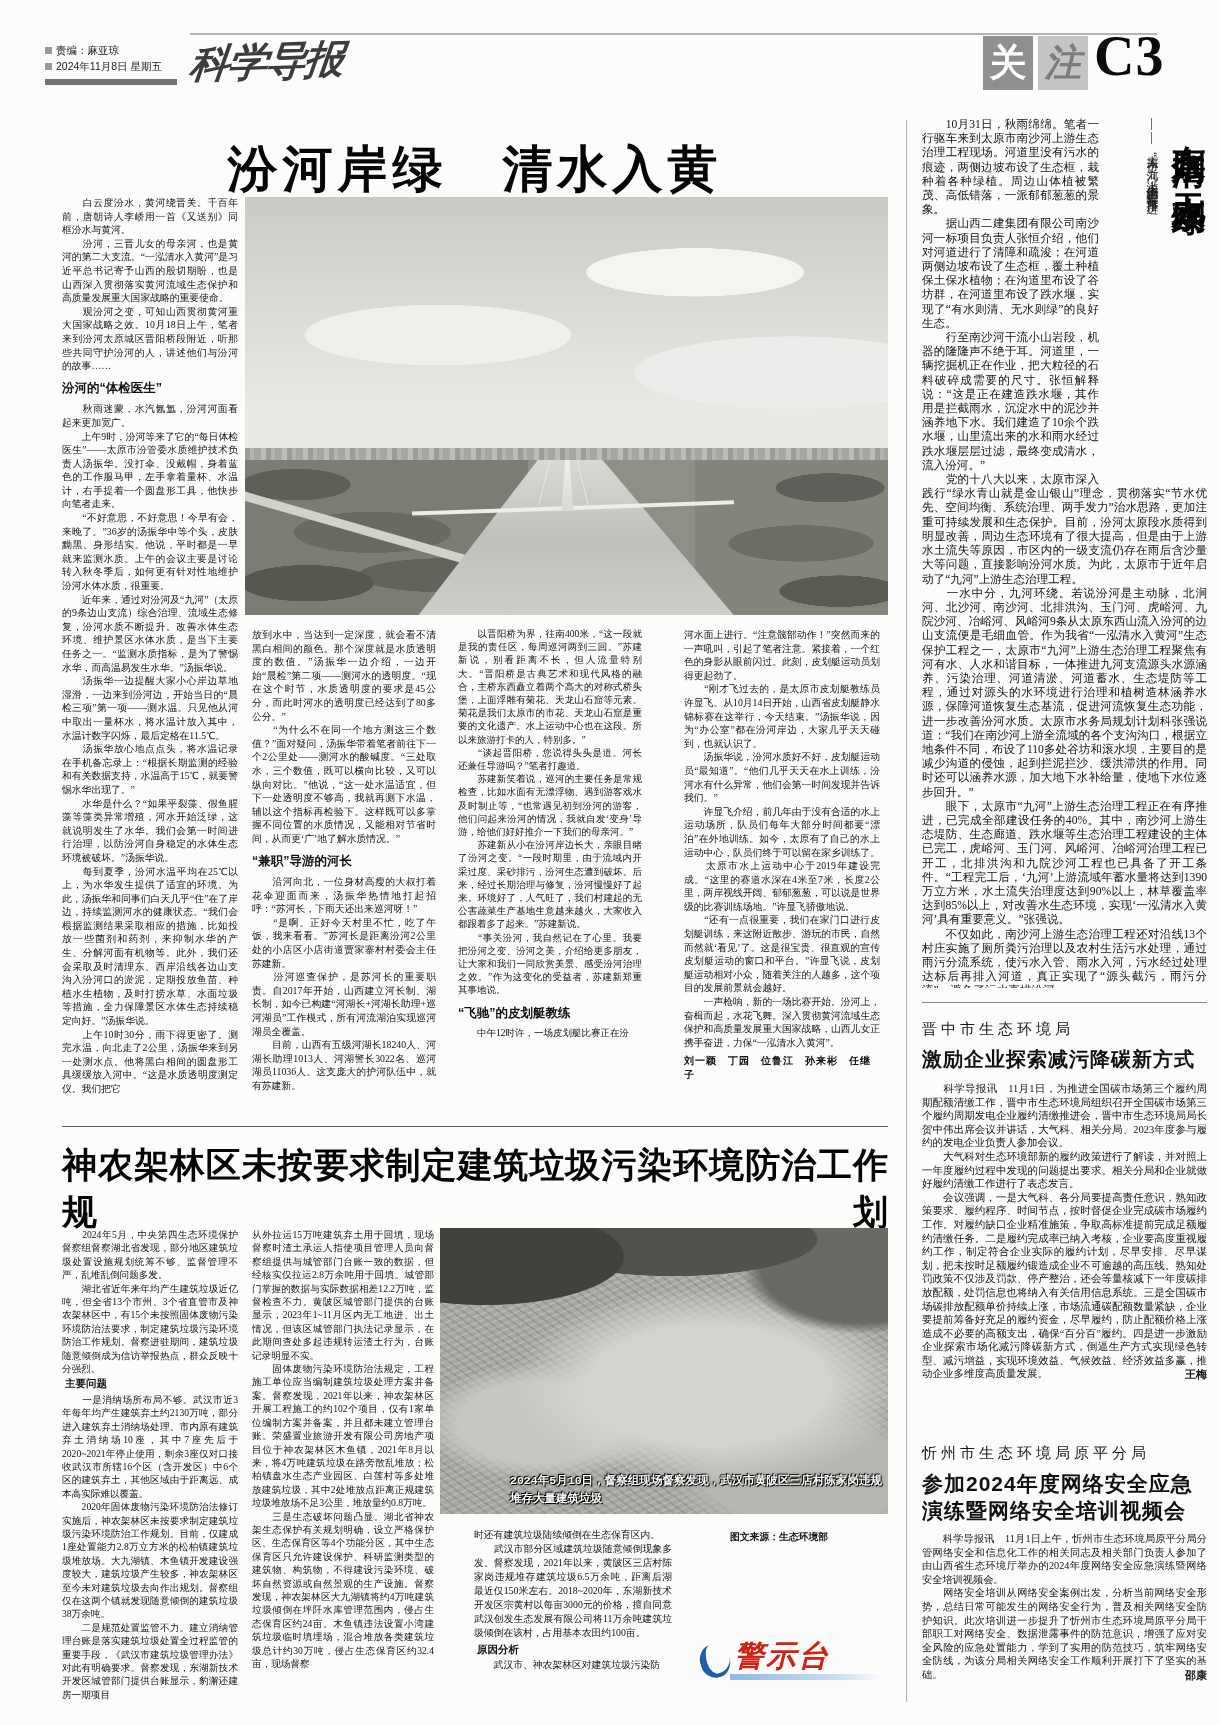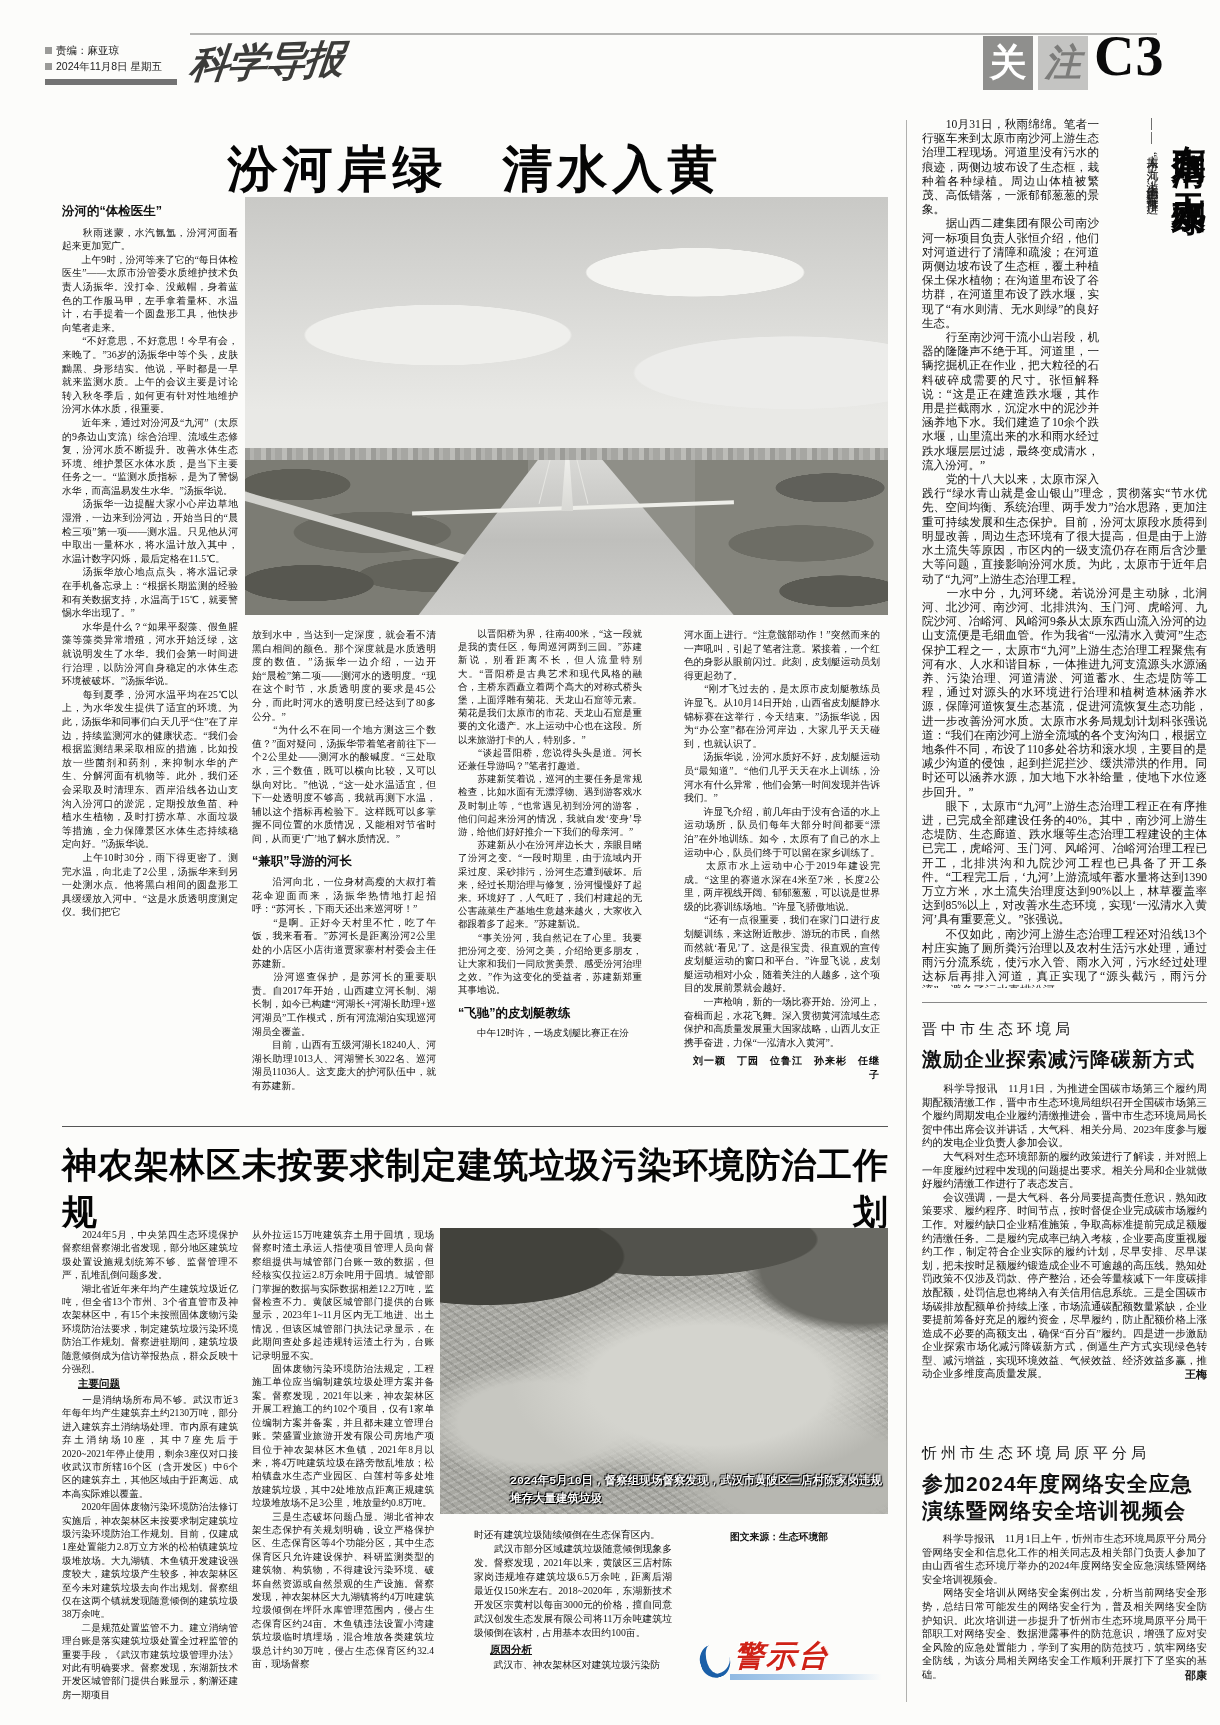--- a/index.html
+++ b/index.html
@@ -31,21 +31,21 @@
   .r-rule  { left:922px; top:1002px; width:285px; height:1px; background:#888; }
   
   .m-head { left:62px; top:108px; width:826px; text-align:center; font-size:50px; font-weight:900;
             letter-spacing:5px; font-family:"Liberation Sans",sans-serif; color:#050505;margin-top:28px; }
   .col { overflow:hidden; font-size:9.8px; line-height:13.6px; }
   .m-col1 { left:62px;  top:196px; width:176px; height:912px; }
   .m-col2 { left:252px; top:628px; width:184px; height:478px; }
   .m-col3 { left:458px; top:628px; width:184px; height:478px; font-size:9.5px; line-height:13.2px; }
   .m-col4 { left:684px; top:628px; width:196px; height:478px; }
   .subhead { font-weight:bold; font-size:12.5px; margin:9px 0 7px 0; font-family:"Liberation Sans",sans-serif; }
-  .m-byline { font-weight:bold; text-align:right; margin-top:5px; font-size:10px; letter-spacing:1px;
+  .m-byline { font-weight:bold; text-align:left; margin-top:5px; font-size:10px; letter-spacing:1px;
               font-family:"Liberation Sans",sans-serif; }
   
   .photo1 { left:245px; top:197px; width:643px; height:418px; overflow:hidden; background:#d8d8d5; }
   .p1-sky { position:absolute; left:0; top:0; width:100%; height:60%;
      background:
        radial-gradient(ellipse 180px 40px at 70% 30%, #f4f4f1 60%, transparent 61%),
        radial-gradient(ellipse 220px 50px at 30% 55%, #efefec 60%, transparent 61%),
        radial-gradient(ellipse 260px 60px at 85% 70%, #ececea 60%, transparent 61%),
        linear-gradient(#c9c9c6, #e9e9e6 85%); }
   .p1-city { position:absolute; left:0; top:56%; width:100%; height:7%;
@@ -89,21 +89,21 @@
              font-family:"Liberation Sans",sans-serif; }
   .r2-body { font-size:10.5px; line-height:13.6px; }
   .r3-body { font-size:10.2px; line-height:13.6px; }
   
   .bl-head { left:62px; top:1142px; width:826px; font-size:35px; font-weight:900; letter-spacing:0;
              font-family:"Liberation Serif",serif; text-align:justify; text-align-last:justify; color:#050505; }
   .bl-col1 { left:62px;  top:1228px; width:176px; height:476px; font-size:9.6px; line-height:13.4px; }
   .bl-col2 { left:252px; top:1228px; width:182px; height:476px; font-size:9.6px; line-height:13.4px; }
   .bl-col3 { left:474px; top:1528px; width:198px; height:178px; font-size:9.8px; line-height:14px; }
   .bl-col4 { left:688px; top:1528px; width:200px; height:100px; font-size:9.8px; line-height:14px; }
-  .bl-sub { font-weight:bold; font-size:10.5px; margin:2px 16px; font-family:"Liberation Sans",sans-serif;text-decoration:underline; }
+  .bl-sub { font-weight:bold; font-size:10.5px; margin:2px 3px; font-family:"Liberation Sans",sans-serif; }
   .src { font-weight:bold; font-family:"Liberation Sans",sans-serif; margin-top:2px;margin-left:42px; }
   
   .photo2 { left:440px; top:1228px; width:448px; height:286px; overflow:hidden; background-color:#a8a8a2;
      background-image:
        radial-gradient(ellipse 230px 80px at 10% 10%, #42423c 60%, transparent 61%),
        radial-gradient(ellipse 260px 66px at 52% 4%,  #52524c 55%, transparent 56%),
        radial-gradient(ellipse 200px 110px at 94% 14%, #6a6a64 50%, transparent 60%),
        radial-gradient(ellipse 300px 150px at 60% 55%, #d4d4ce 40%, transparent 66%),
        radial-gradient(ellipse 200px 100px at 22% 68%, #c7c7c1 40%, transparent 60%),
        radial-gradient(ellipse 240px 120px at 82% 86%, #b7b7b1 40%, transparent 60%),
@@ -148,20 +148,23 @@
     <div class="p1-river"></div>
     <div class="p1-deck"></div>
     <div class="p1-tower"></div>
     <div class="p1-cable" style="left:47%; transform:rotate(14deg);"></div>
     <div class="p1-cable" style="left:52%; transform:rotate(-14deg);"></div>
     <div class="p1-city"></div>
     <div class="p1-sky"></div>
   </div>
 
   <div class="abs col m-col1">
+    <div class="paras">　　白云度汾水，黄河绕晋关。千百年前，唐朝诗人李峤用一首《又送别》同框汾水与黄河。
+　　汾河，三晋儿女的母亲河，也是黄河的第二大支流。“一泓清水入黄河”是习近平总书记寄予山西的殷切期盼，也是山西深入贯彻落实黄河流域生态保护和高质量发展重大国家战略的重要使命。
+　　观汾河之变，可知山西贯彻黄河重大国家战略之效。10月18日上午，笔者来到汾河太原城区晋阳桥段附近，听那些共同守护汾河的人，讲述他们与汾河的故事……</div>
     <div class="subhead">汾河的“体检医生”</div>
     <div class="paras">　　秋雨迷蒙，水汽氤氲，汾河河面看起来更加宽广。
 　　上午9时，汾河等来了它的“每日体检医生”——太原市汾管委水质维护技术负责人汤振华。没打伞、没戴帽，身着蓝色的工作服马甲，左手拿着量杯、水温计，右手提着一个圆盘形工具，他快步向笔者走来。
 　　“不好意思，不好意思！今早有会，来晚了。”36岁的汤振华中等个头，皮肤黝黑、身形结实。他说，平时都是一早就来监测水质。上午的会议主要是讨论转入秋冬季后，如何更有针对性地维护汾河水体水质，很重要。
 　　近年来，通过对汾河及“九河”（太原的9条边山支流）综合治理、流域生态修复，汾河水质不断提升。改善水体生态环境、维护景区水体水质，是当下主要任务之一。“监测水质指标，是为了警惕水华，而高温易发生水华。”汤振华说。
 　　汤振华一边提醒大家小心岸边草地湿滑，一边来到汾河边，开始当日的“晨检三项”第一项——测水温。只见他从河中取出一量杯水，将水温计放入其中，水温计数字闪烁，最后定格在11.5℃。
 　　汤振华放心地点点头，将水温记录在手机备忘录上：“根据长期监测的经验和有关数据支持，水温高于15℃，就要警惕水华出现了。”
 　　水华是什么？“如果平裂藻、假鱼腥藻等藻类异常增殖，河水开始泛绿，这就说明发生了水华。我们会第一时间进行治理，以防汾河自身稳定的水体生态环境被破坏。”汤振华说。
 　　每到夏季，汾河水温平均在25℃以上，为水华发生提供了适宜的环境。为此，汤振华和同事们白天几乎“住”在了岸边，持续监测河水的健康状态。“我们会根据监测结果采取相应的措施，比如投放一些菌剂和药剂，来抑制水华的产生、分解河面有机物等。此外，我们还会采取及时清理东、西岸沿线各边山支沟入汾河口的淤泥，定期投放鱼苗、种植水生植物，及时打捞水草、水面垃圾等措施，全力保障景区水体生态持续稳定向好。”汤振华说。
 　　上午10时30分，雨下得更密了。测完水温，向北走了2公里，汤振华来到另一处测水点。他将黑白相间的圆盘形工具缓缓放入河中。“这是水质透明度测定仪。我们把它</div>

